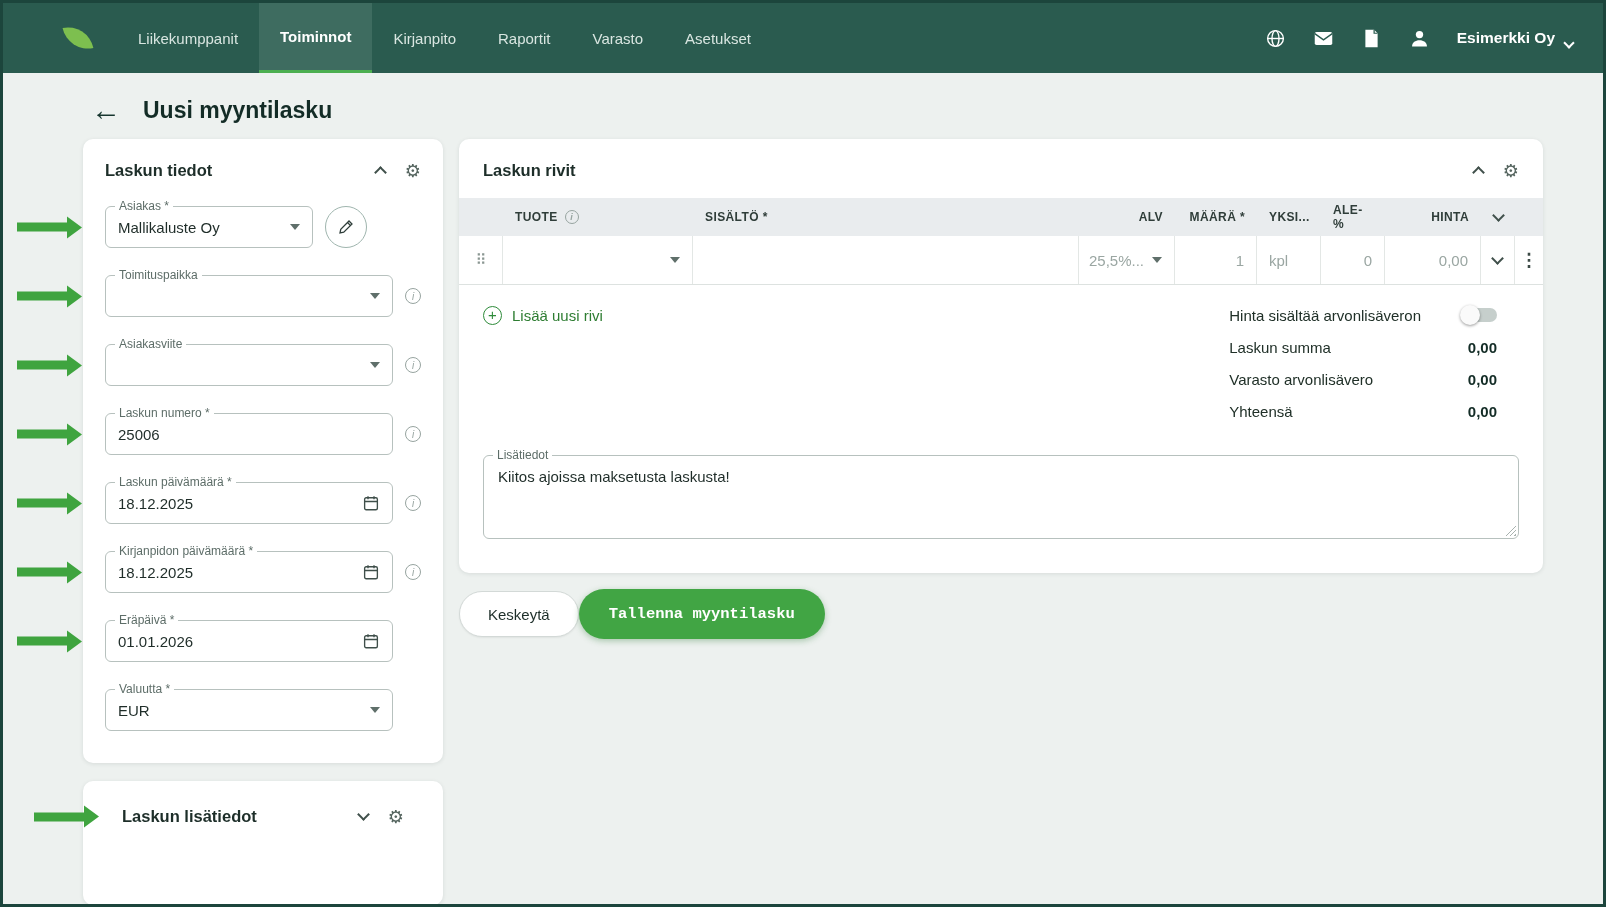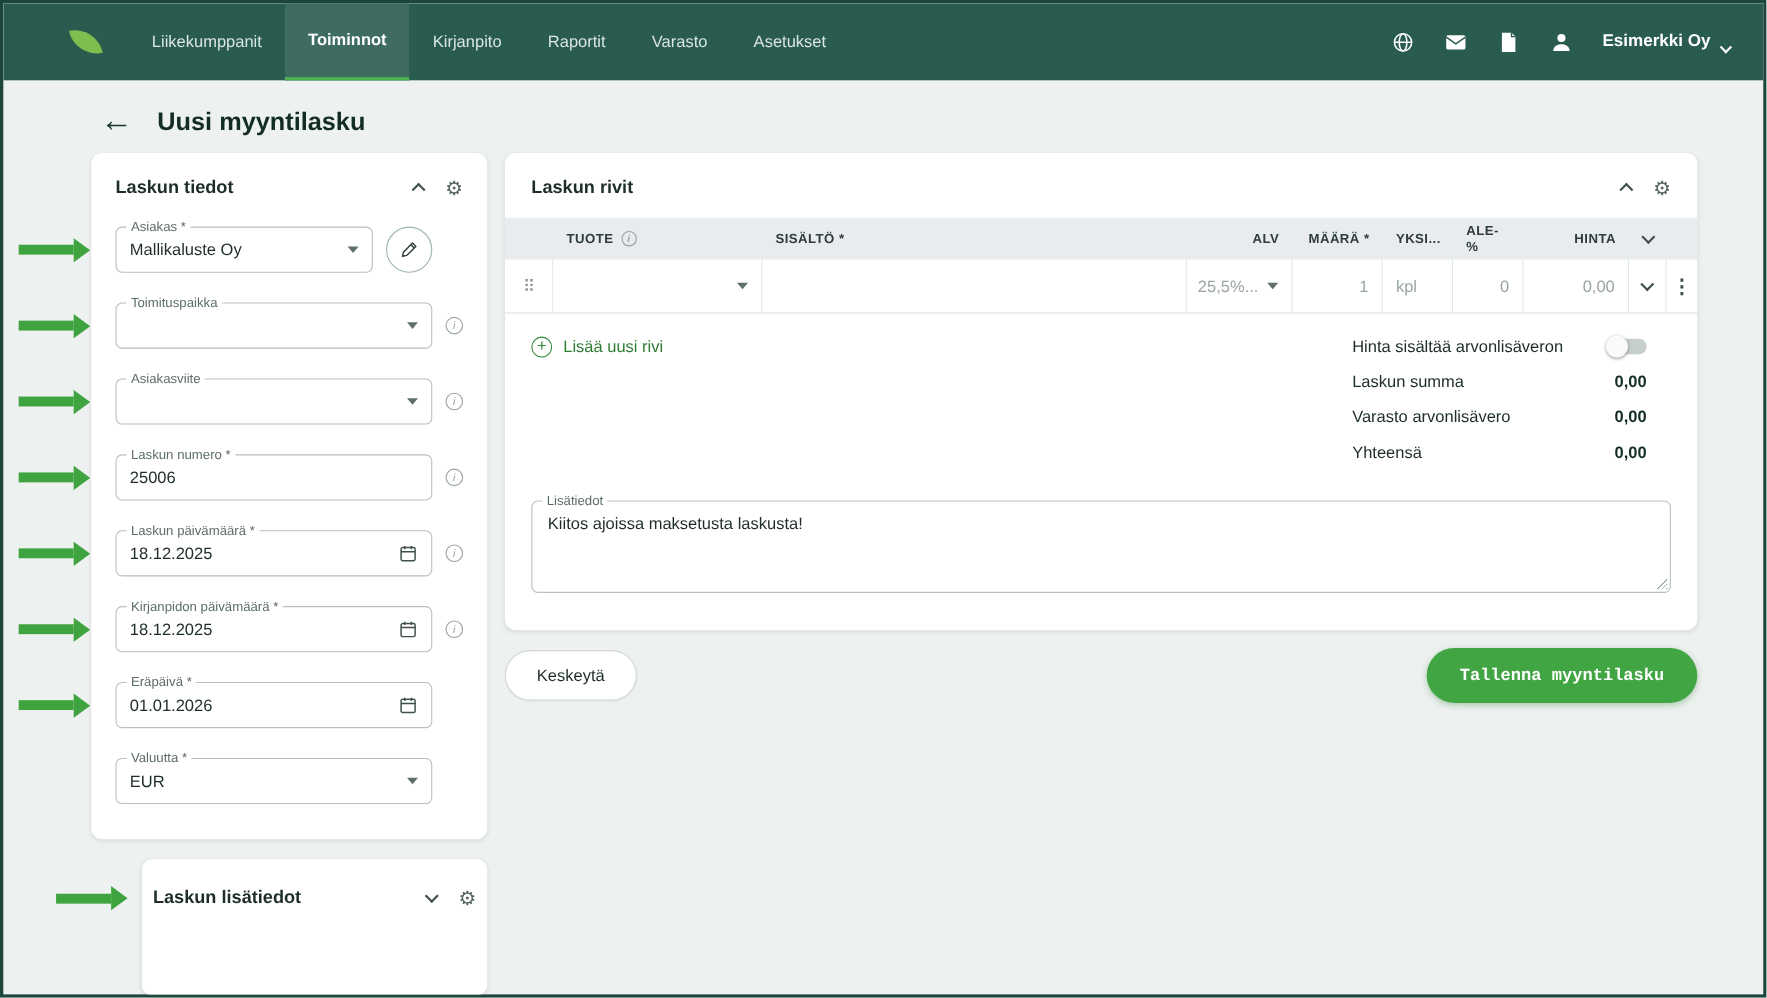--- a/index.html
+++ b/index.html
@@ -26,32 +26,32 @@
   .title-row { display:flex; align-items:center; gap:22px; margin:22px 0 0 88px; }
   .back-btn { font-size:30px; color:#16352e; background:none; border:none; cursor:pointer; line-height:1; }
   .page-title { font-size:23px; font-weight:600; color:#132c26; }
 
   
   .content { display:flex; align-items:flex-start; padding:14px 60px 0 80px; gap:16px; }
   .left-col { width:360px; flex:none; }
   .right-col { flex:1; }
   .card { background:#fff; border-radius:10px; box-shadow:0 1px 4px rgba(20,40,35,.10); }
   .left-card { padding:22px 22px 32px; }
-  .extra-card { margin-top:18px; padding:26px 10px; height:124px;margin-left:46px; }
+  .extra-card { margin-top:18px; padding:26px 39px; height:124px; }
   .right-card { padding:22px 24px 34px; }
   .card-head { display:flex; align-items:center; position:relative; }
   .card-title { font-size:16.5px; font-weight:700; color:#1d2e29; }
   .head-icons { margin-left:auto; display:flex; align-items:center; gap:20px; }
   .gear { font-size:18px; color:#55655f; cursor:pointer; line-height:1; }
 
   
   .fields { margin-top:26px; display:flex; flex-direction:column; gap:27px; }
   .field-row { display:flex; align-items:center; gap:12px; position:relative; }
   .ofield { position:relative; height:42px; border:1px solid #b7c1be; border-radius:6px; background:#fff; display:flex; align-items:center; padding:0 12px; cursor:pointer; }
-  .w-262 { width:234px; } .w-288 { width:288px; }
+  .w-262 { width:208px; } .w-288 { width:288px; }
   .lbl { position:absolute; top:-8px; left:9px; font-size:12px; color:#5d6d68; background:#fff; padding:0 4px; white-space:nowrap; line-height:1.2; }
   .val { font-size:15px; color:#1f2d29; }
   .tri-down { width:0; height:0; border-left:5px solid transparent; border-right:5px solid transparent; border-top:6px solid #5f6f6a; margin-left:auto; }
   .cal-ic { margin-left:auto; display:flex; cursor:pointer; }
   .cal-ic svg { width:18px; height:18px; stroke:#3f4f4a; fill:none; stroke-width:1.8; }
   .edit-btn { width:42px; height:42px; border-radius:50%; border:1px solid #9fb5ae; background:#fff; display:flex; align-items:center; justify-content:center; cursor:pointer; flex:none; }
   .edit-btn svg { width:18px; height:18px; stroke:#2f3e3a; fill:none; stroke-width:1.7; }
   .info { width:16px; height:16px; border-radius:50%; border:1px solid #97a4a0; color:#97a4a0; font-size:10px; font-style:italic; display:flex; align-items:center; justify-content:center; flex:none; cursor:pointer; }
 
   
@@ -85,21 +85,21 @@
   .t-val { min-width:76px; display:flex; justify-content:flex-end; font-weight:700; font-size:15px; color:#132c26; }
   .toggle { position:relative; width:34px; height:14px; border-radius:7px; background:#c6cfcc; cursor:pointer; display:inline-block; }
   .toggle .knob { position:absolute; left:-3px; top:-3px; width:20px; height:20px; border-radius:50%; background:#fafafa; box-shadow:0 1px 3px rgba(0,0,0,.4); }
 
   
   .notes-wrap { position:relative; margin-top:28px; border:1px solid #b7c1be; border-radius:6px; height:84px; background:#fff; }
   .notes-wrap textarea { width:100%; height:100%; border:none; outline:none; resize:none; background:transparent; padding:12px 14px; font-family:"Liberation Sans", sans-serif; font-size:15px; color:#1f2d29; }
   .notes-wrap::after { content:""; position:absolute; right:2px; bottom:2px; width:11px; height:11px; background:repeating-linear-gradient(135deg, transparent, transparent 2px, #a8b2af 2px, #a8b2af 3px); clip-path:polygon(100% 0, 100% 100%, 0 100%); }
 
   
-  .actions { display:flex; justify-content:space-between; align-items:center; gap:14px; margin-top:16px; }
+  .actions { display:flex; justify-content:flex-start; align-items:center; gap:0; margin-top:16px; }
   .btn-cancel { height:46px; padding:0 28px; border-radius:23px; background:#fff; border:1px solid #d3d9d7; color:#1d2e29; font-size:15px; font-family:"Liberation Sans", sans-serif; cursor:pointer; box-shadow:0 1px 2px rgba(0,0,0,.06); }
   .btn-save { height:50px; padding:0 30px; border-radius:25px; background:#41a544; border:none; color:#fff; font-weight:700; font-size:15.5px; font-family:Liberation Mono, monospace; cursor:pointer; box-shadow:0 2px 6px rgba(40,120,50,.35); }
 </style>
 </head>
 <body>
 
 <div class="screen">
 
   <header class="navbar">
     <div class="brand">

